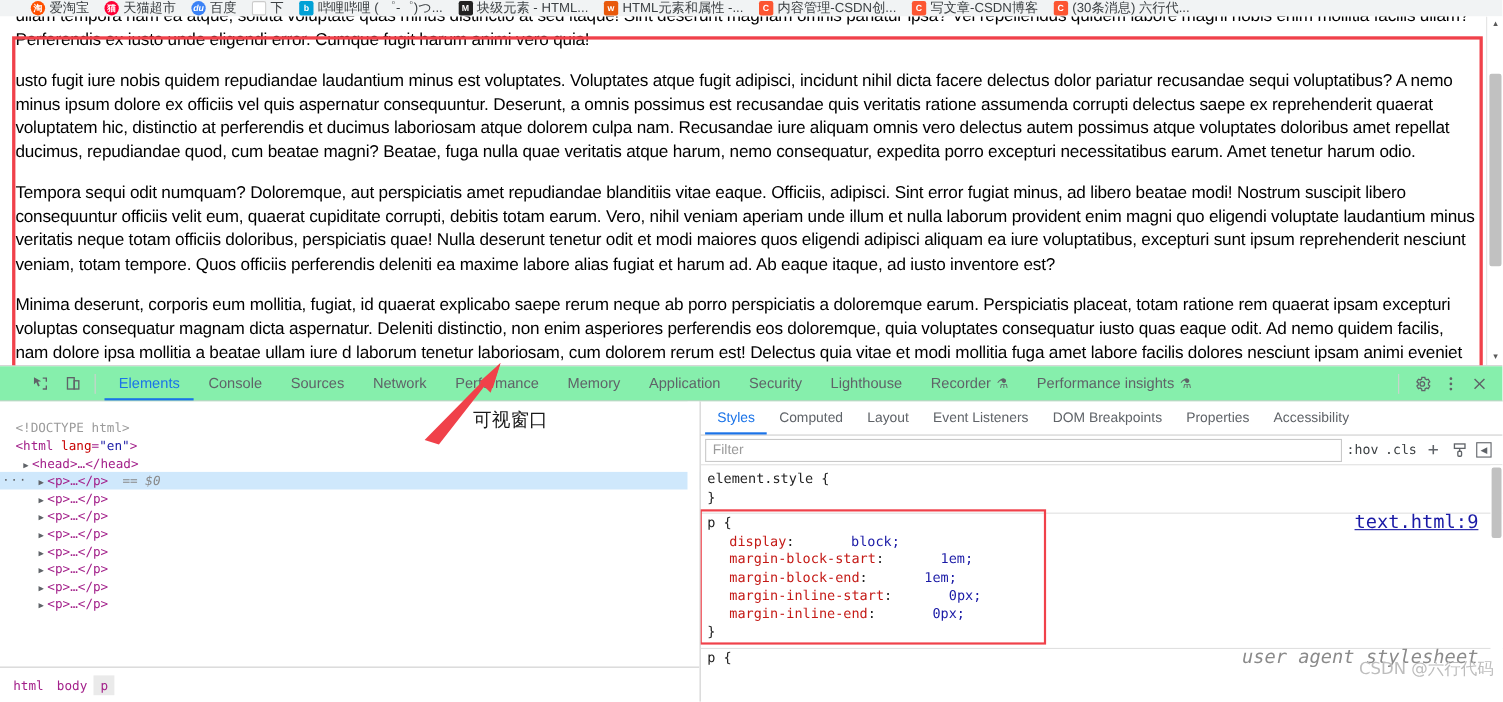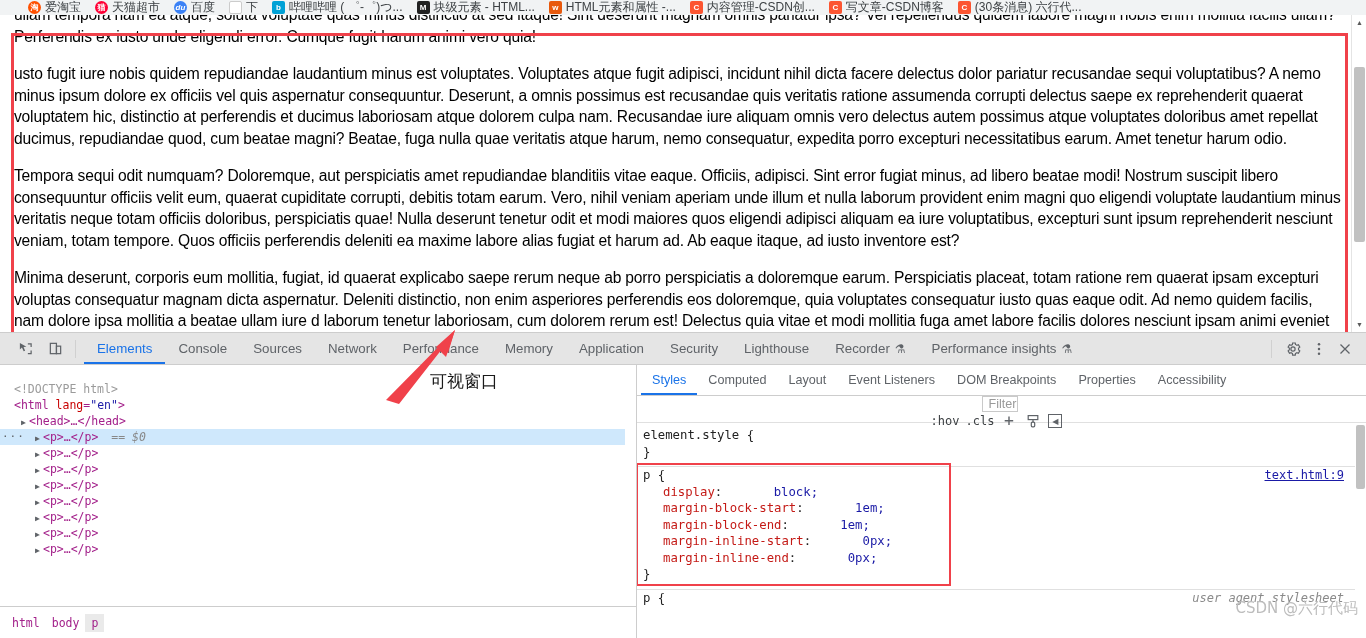--- a/index.html
+++ b/index.html
@@ -90,22 +90,22 @@
     position: absolute; top: 332px; left: 0;
     width: 1366px; height: 306px;
     background: #fff;
     border-top: 1px solid #cdcdcd;
   }
   .dt-tabbar {
     position: relative;
     height: 32px;
     display: flex; align-items: center;
     border-bottom: 1px solid #cdcdcd;
-    background: #e5e5e5;
-    padding-left: 11px;
+    background: #86efac;
+    padding-left: 22px;
   }
   .dt-tool-btn {
     width: 28px; height: 26px;
     display: flex; align-items: center; justify-content: center;
     color: #5f6368; margin-right: 2px;
   }
   .dt-sep {
     width: 1px; height: 18px; background: #d0d0d0; margin: 0 8px 0 4px;
   }
   .dt-tab {
@@ -182,21 +182,20 @@
   }
   .st-tab.active { color: #1a73e8; }
   .st-tab.active::after {
     content: ""; position: absolute; left: 0; right: 0; bottom: 0;
     height: 2px; background: #1a73e8;
   }
   .st-filterbar {
     height: 27px; display: flex; align-items: center;
     border-bottom: 1px solid #e0e0e0;
     padding: 0 4px 0 0;
-    flex-direction: column;
   }
   .st-filter-input {
     flex: 1; height: 21px; margin: 0 4px;
     border: 1px solid #c9c9c9; background: #fff;
     font-size: 12.6px; color: #9a9a9a;
     display: flex; align-items: center; padding-left: 6px;
   }
   .st-filter-actions { display: flex; align-items: center; gap: 6px; padding-right: 6px; }
   .st-act { font-size: 12px; color: #3c4043; font-family: "DejaVu Sans Mono", monospace; }
   .st-act-icon {
@@ -217,21 +216,21 @@
     padding: 4px 0 0 6px;
     height: 215px;
     overflow: hidden;
   }
   .css-rule { position: relative; }
   .prop-name { color: #c41a16; }
   .prop-val { color: #1a1aa6; margin-left: 44px; }
   .sel { color: #222; }
   .src-link {
     position: absolute; right: 22px;
-    color: #1a1aa6; text-decoration: underline; font-size: 12px;
+    color: #1a1aa6; text-decoration: underline; font-size: 17px;
   }
   .css-divider { border-top: 1px solid #e0e0e0; margin: 6px 0 0 -6px; }
   .css-highlight {
     position: absolute;
     border: 2px solid #f0414a;
     pointer-events: none;
   }
   .st-scroll {
     position: absolute; top: 58px; right: 0; width: 11px; bottom: 0;
     background: #fff;

